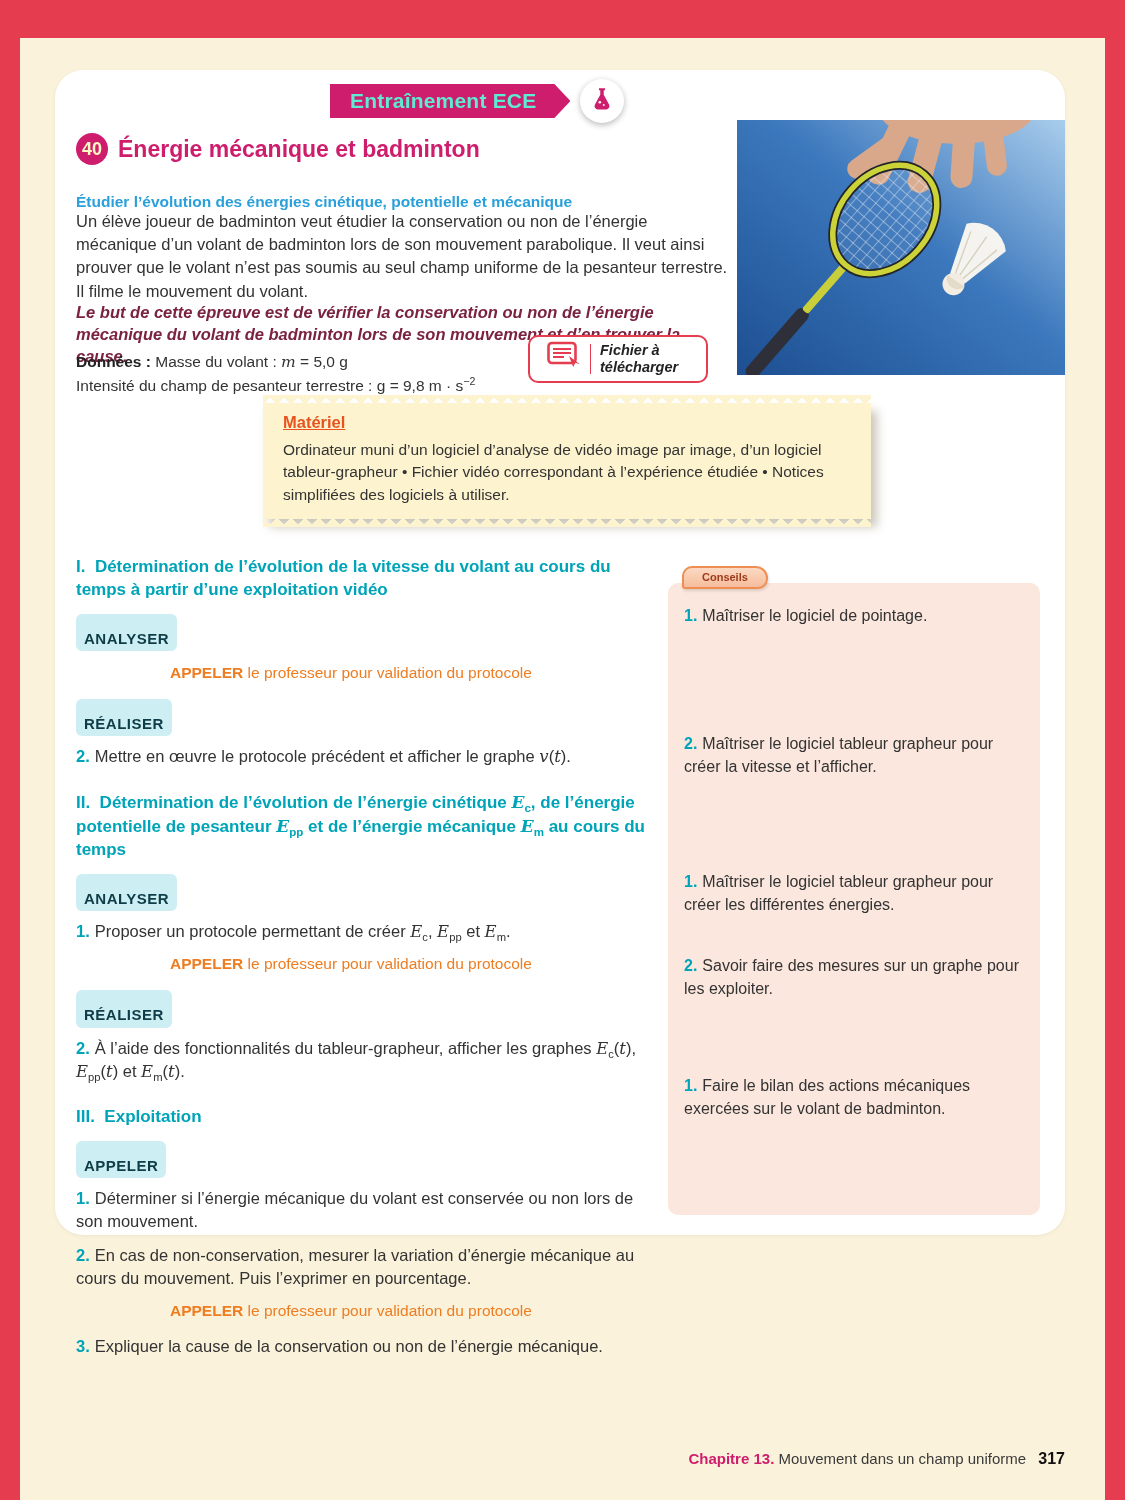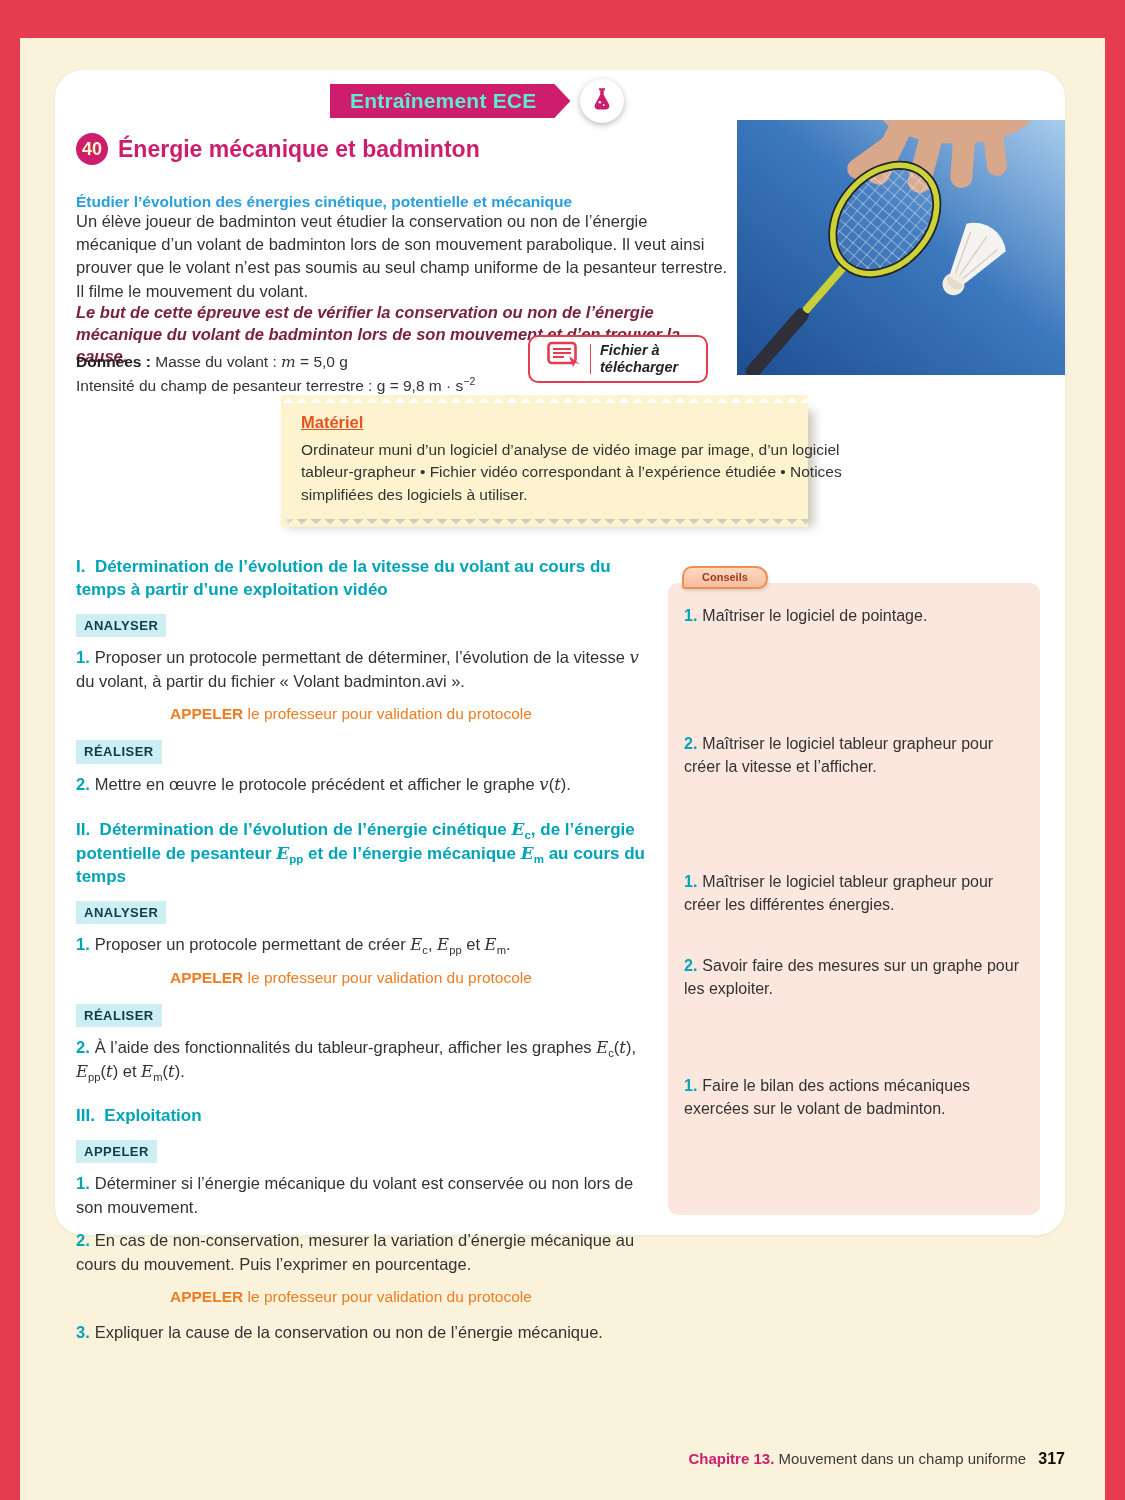--- a/index.html
+++ b/index.html
@@ -31,32 +31,32 @@
 
   
   .download { position:absolute; left:528px; top:335px; width:180px; height:48px; background:#fff; border:2.5px solid #e63c50; border-radius:10px; display:flex; align-items:center; gap:9px; padding:0 17px; cursor:pointer; }
   .download .divider { width:0; height:30px; border-left:1.5px solid #e63c50; }
   .download .dl-text { font-size:14.5px; font-weight:bold; color:#222; line-height:1.2; font-style:italic; }
 
   
   .photo { position:absolute; left:737px; top:120px; width:328px; height:255px; overflow:hidden; }
 
   
-  .materiel { position:absolute; left:281px; top:403px; width:527px; height:116px; background:#fdf4cf; padding:10px 20px 8px; box-shadow:6px 8px 9px rgba(110,95,60,.35); }
+  .materiel { position:absolute; left:263px; top:403px; width:608px; height:116px; background:#fdf4cf; padding:10px 20px 8px; box-shadow:6px 8px 9px rgba(110,95,60,.35); }
   .materiel .zz { position:absolute; left:0; width:100%; height:9px; background-repeat:repeat-x; background-size:14px 14px; }
   .materiel .zz-t { top:-8px; background-image:linear-gradient(-135deg,#fdf4cf 7px,transparent 0),linear-gradient(135deg,#fdf4cf 7px,transparent 0); background-position:left top; }
   .materiel .zz-b { bottom:-8px; background-image:linear-gradient(-45deg,#fdf4cf 7px,transparent 0),linear-gradient(45deg,#fdf4cf 7px,transparent 0); background-position:left bottom; }
   .materiel-title { display:inline-block; color:#e8521f; font-weight:bold; font-size:16.5px; text-decoration:underline; margin-bottom:7px; }
   .materiel-body { font-size:15.5px; color:#333; line-height:1.45; width:548px; }
 
   
   .main-col { position:absolute; left:76px; top:540px; width:578px; color:#333; font-size:16.5px; line-height:1.42; }
   .main-col h4 { color:#00a4b8; font-size:17px; font-weight:bold; margin:22px 0 10px; line-height:1.35; }
   .main-col h4:first-child { margin-top:16px; }
-  .badge { display:inline-block; background:#cdeef2; color:#0e3d47; font-weight:bold; font-size:13px; padding:3px 8px 2px; letter-spacing:.5px; margin:2px 0 9px; }
+  .badge { display:inline-block; background:#cdeef2; color:#0e3d47; font-weight:bold; font-size:15px; padding:14px 8px 2px; letter-spacing:.5px; margin:2px 0 9px;border-radius:6px; }
   .item { margin:0 0 10px; }
   .num { color:#00a4b8; font-weight:bold; margin-right:5px; }
   .appeler { color:#ee7d22; font-size:15.5px; margin:2px 0 13px 94px; }
   .appeler b { font-weight:bold; }
   i { font-family:"DejaVu Serif", serif; font-style:italic; }
   sub, sup { font-size:.68em; line-height:0; }
 
   
   .conseils { position:absolute; left:668px; top:583px; width:372px; height:632px; background:#fbe7dd; border-radius:10px; }
   .conseils-tab { position:absolute; left:14px; top:-17px; background:linear-gradient(180deg,#fbd9c2,#f5bd9c); border:2px solid #ef8e52; border-radius:10px 12px 10px 3px; padding:3px 18px 4px; font-weight:bold; font-size:11px; color:#9e3a1c; box-shadow:1px 2px 3px rgba(0,0,0,.12); }
@@ -173,21 +173,20 @@
     <span class="zz zz-t"></span>
     <span class="zz zz-b"></span>
     <span class="materiel-title">Matériel</span>
     <div class="materiel-body">Ordinateur muni d’un logiciel d’analyse de vidéo image par image, d’un logiciel tableur-grapheur • Fichier vidéo correspondant à l’expérience étudiée • Notices simplifiées des logiciels à utiliser.</div>
   </div>
 
   <div class="main-col">
 
     <h4>I.&nbsp;&nbsp;Détermination de l’évolution de la vitesse du volant au cours du temps à partir d’une exploitation vidéo</h4>
     <div><span class="badge">ANALYSER</span></div>
-    <p class="item"><span class="num">1.</span><span>Proposer un protocole permettant de déterminer, l’évolution de la vitesse <i>v</i> du volant, à partir du fichier « Volant badminton.avi ».</span></p>
     <p class="appeler"><b>APPELER</b><span> le professeur pour validation du protocole</span></p>
     <div><span class="badge">RÉALISER</span></div>
     <p class="item"><span class="num">2.</span><span>Mettre en œuvre le protocole précédent et afficher le graphe <i>v</i>(<i>t</i>).</span></p>
 
     <h4>II.&nbsp;&nbsp;Détermination de l’évolution de l’énergie cinétique <i>E</i><sub>c</sub>, de l’énergie potentielle de pesanteur <i>E</i><sub>pp</sub> et de l’énergie mécanique <i>E</i><sub>m</sub> au cours du temps</h4>
     <div><span class="badge">ANALYSER</span></div>
     <p class="item"><span class="num">1.</span><span>Proposer un protocole permettant de créer <i>E</i><sub>c</sub>, <i>E</i><sub>pp</sub> et <i>E</i><sub>m</sub>.</span></p>
     <p class="appeler"><b>APPELER</b><span> le professeur pour validation du protocole</span></p>
     <div><span class="badge">RÉALISER</span></div>
     <p class="item"><span class="num">2.</span><span>À l’aide des fonctionnalités du tableur-grapheur, afficher les graphes <i>E</i><sub>c</sub>(<i>t</i>), <i>E</i><sub>pp</sub>(<i>t</i>) et <i>E</i><sub>m</sub>(<i>t</i>).</span></p>

